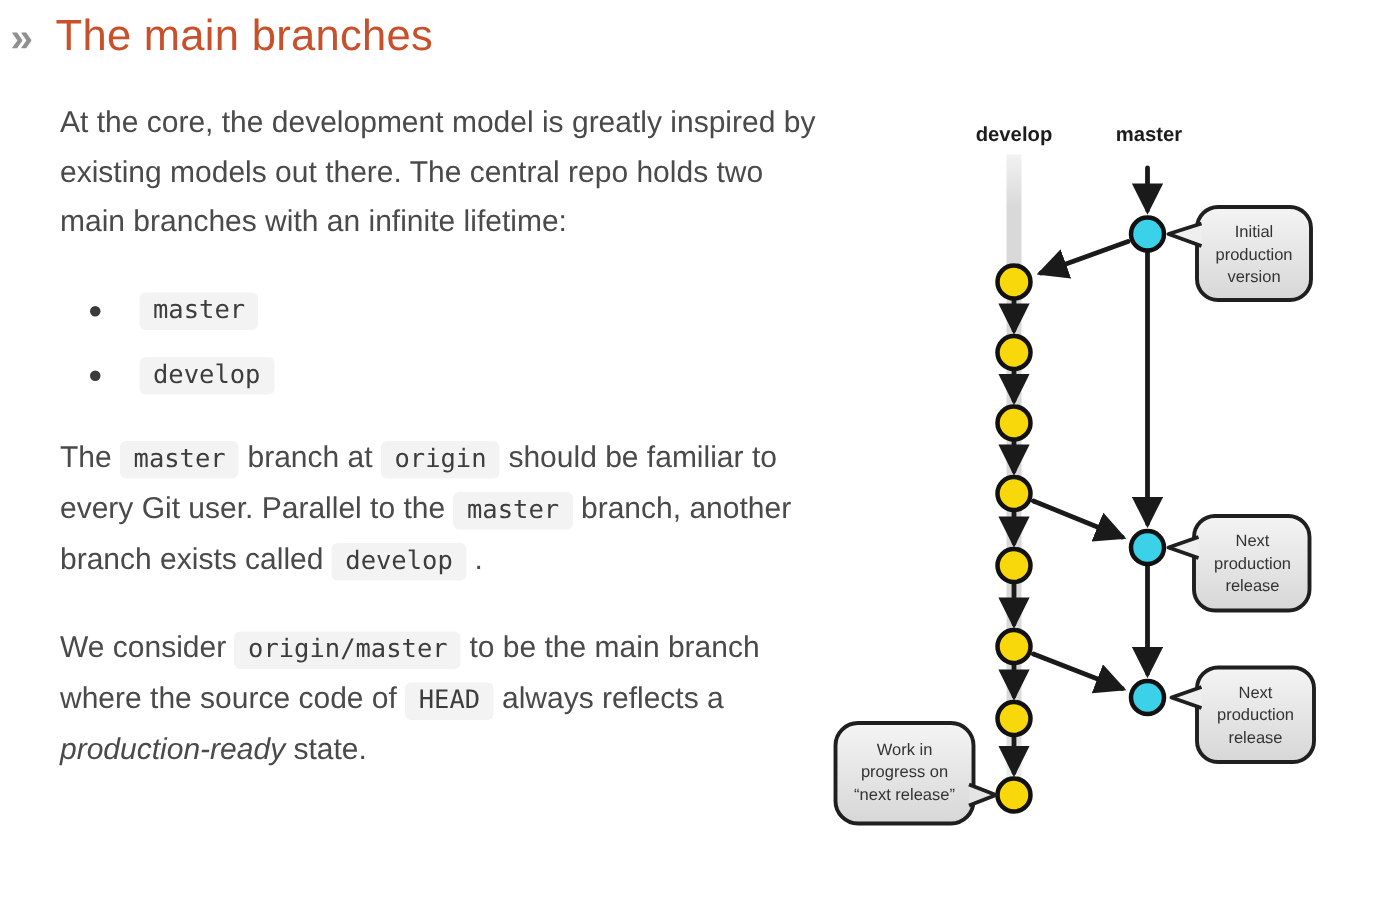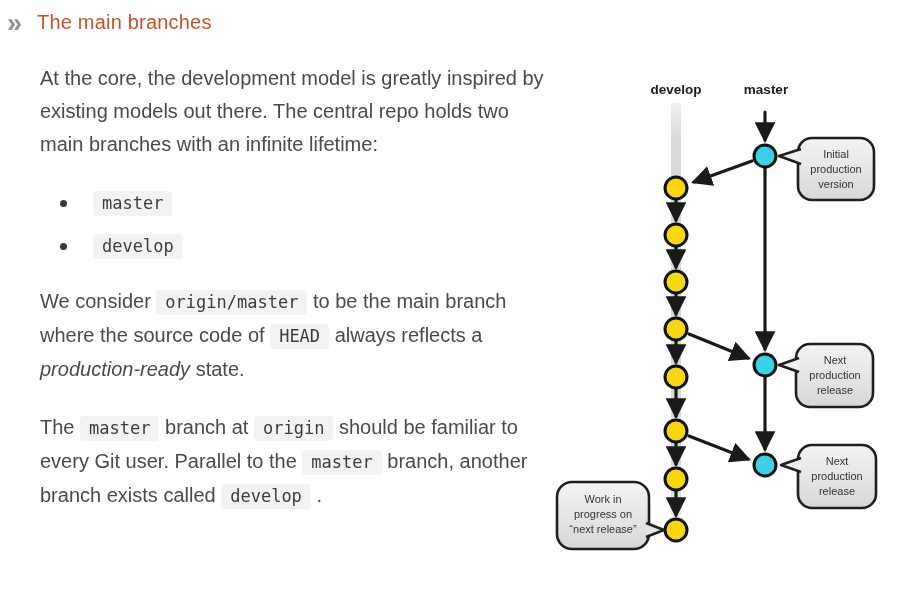--- a/index.html
+++ b/index.html
@@ -25,21 +25,21 @@
     margin-left: -33px;
   }
   .heading-marker {
     color: #909090;
     font-size: 27px;
     font-weight: bold;
     line-height: 1;
     padding-top: 2px;
   }
   h1.page-title {
-    font-size: 20px;
+    font-size: 29px;
     font-weight: 400;
     color: #c8502b;
     letter-spacing: 0.2px;
   }
   p.body-par {
     margin-top: 25px;
     font-size: 20px;
     line-height: 33px;
     color: #4a4a4a;
     font-weight: 400;
@@ -110,23 +110,23 @@
       <li>
         <span class="bullet-dot"></span>
         <code class="chip">master</code>
       </li>
       <li>
         <span class="bullet-dot"></span>
         <code class="chip">develop</code>
       </li>
     </ul>
 
+    <p class="body-par"><span>The </span><code class="chip">master</code><span> branch at </span><code class="chip">origin</code><span> should be familiar to every Git user. Parallel to the </span><code class="chip">master</code><span> branch, another branch exists called </span><code class="chip">develop</code><span> .</span></p>
+
     <p class="body-par"><span>We consider </span><code class="chip">origin/master</code><span> to be the main branch where the source code of </span><code class="chip">HEAD</code><span> always reflects a </span><em>production-ready</em><span> state.</span></p>
-
-    <p class="body-par"><span>The </span><code class="chip">master</code><span> branch at </span><code class="chip">origin</code><span> should be familiar to every Git user. Parallel to the </span><code class="chip">master</code><span> branch, another branch exists called </span><code class="chip">develop</code><span> .</span></p>
 
   </div>
 
   <div class="diagram">
     <svg width="370" height="505" viewBox="0 0 370 505">
       <defs>
         <marker id="ah" viewBox="0 0 10 10" refX="8.5" refY="5" markerWidth="6.5" markerHeight="6.5" orient="auto-start-reverse">
           <path d="M0,0 L10,5 L0,10 z" fill="#1a1a1a"></path>
         </marker>
         <linearGradient id="bandFade" x1="0" y1="0" x2="0" y2="1">

